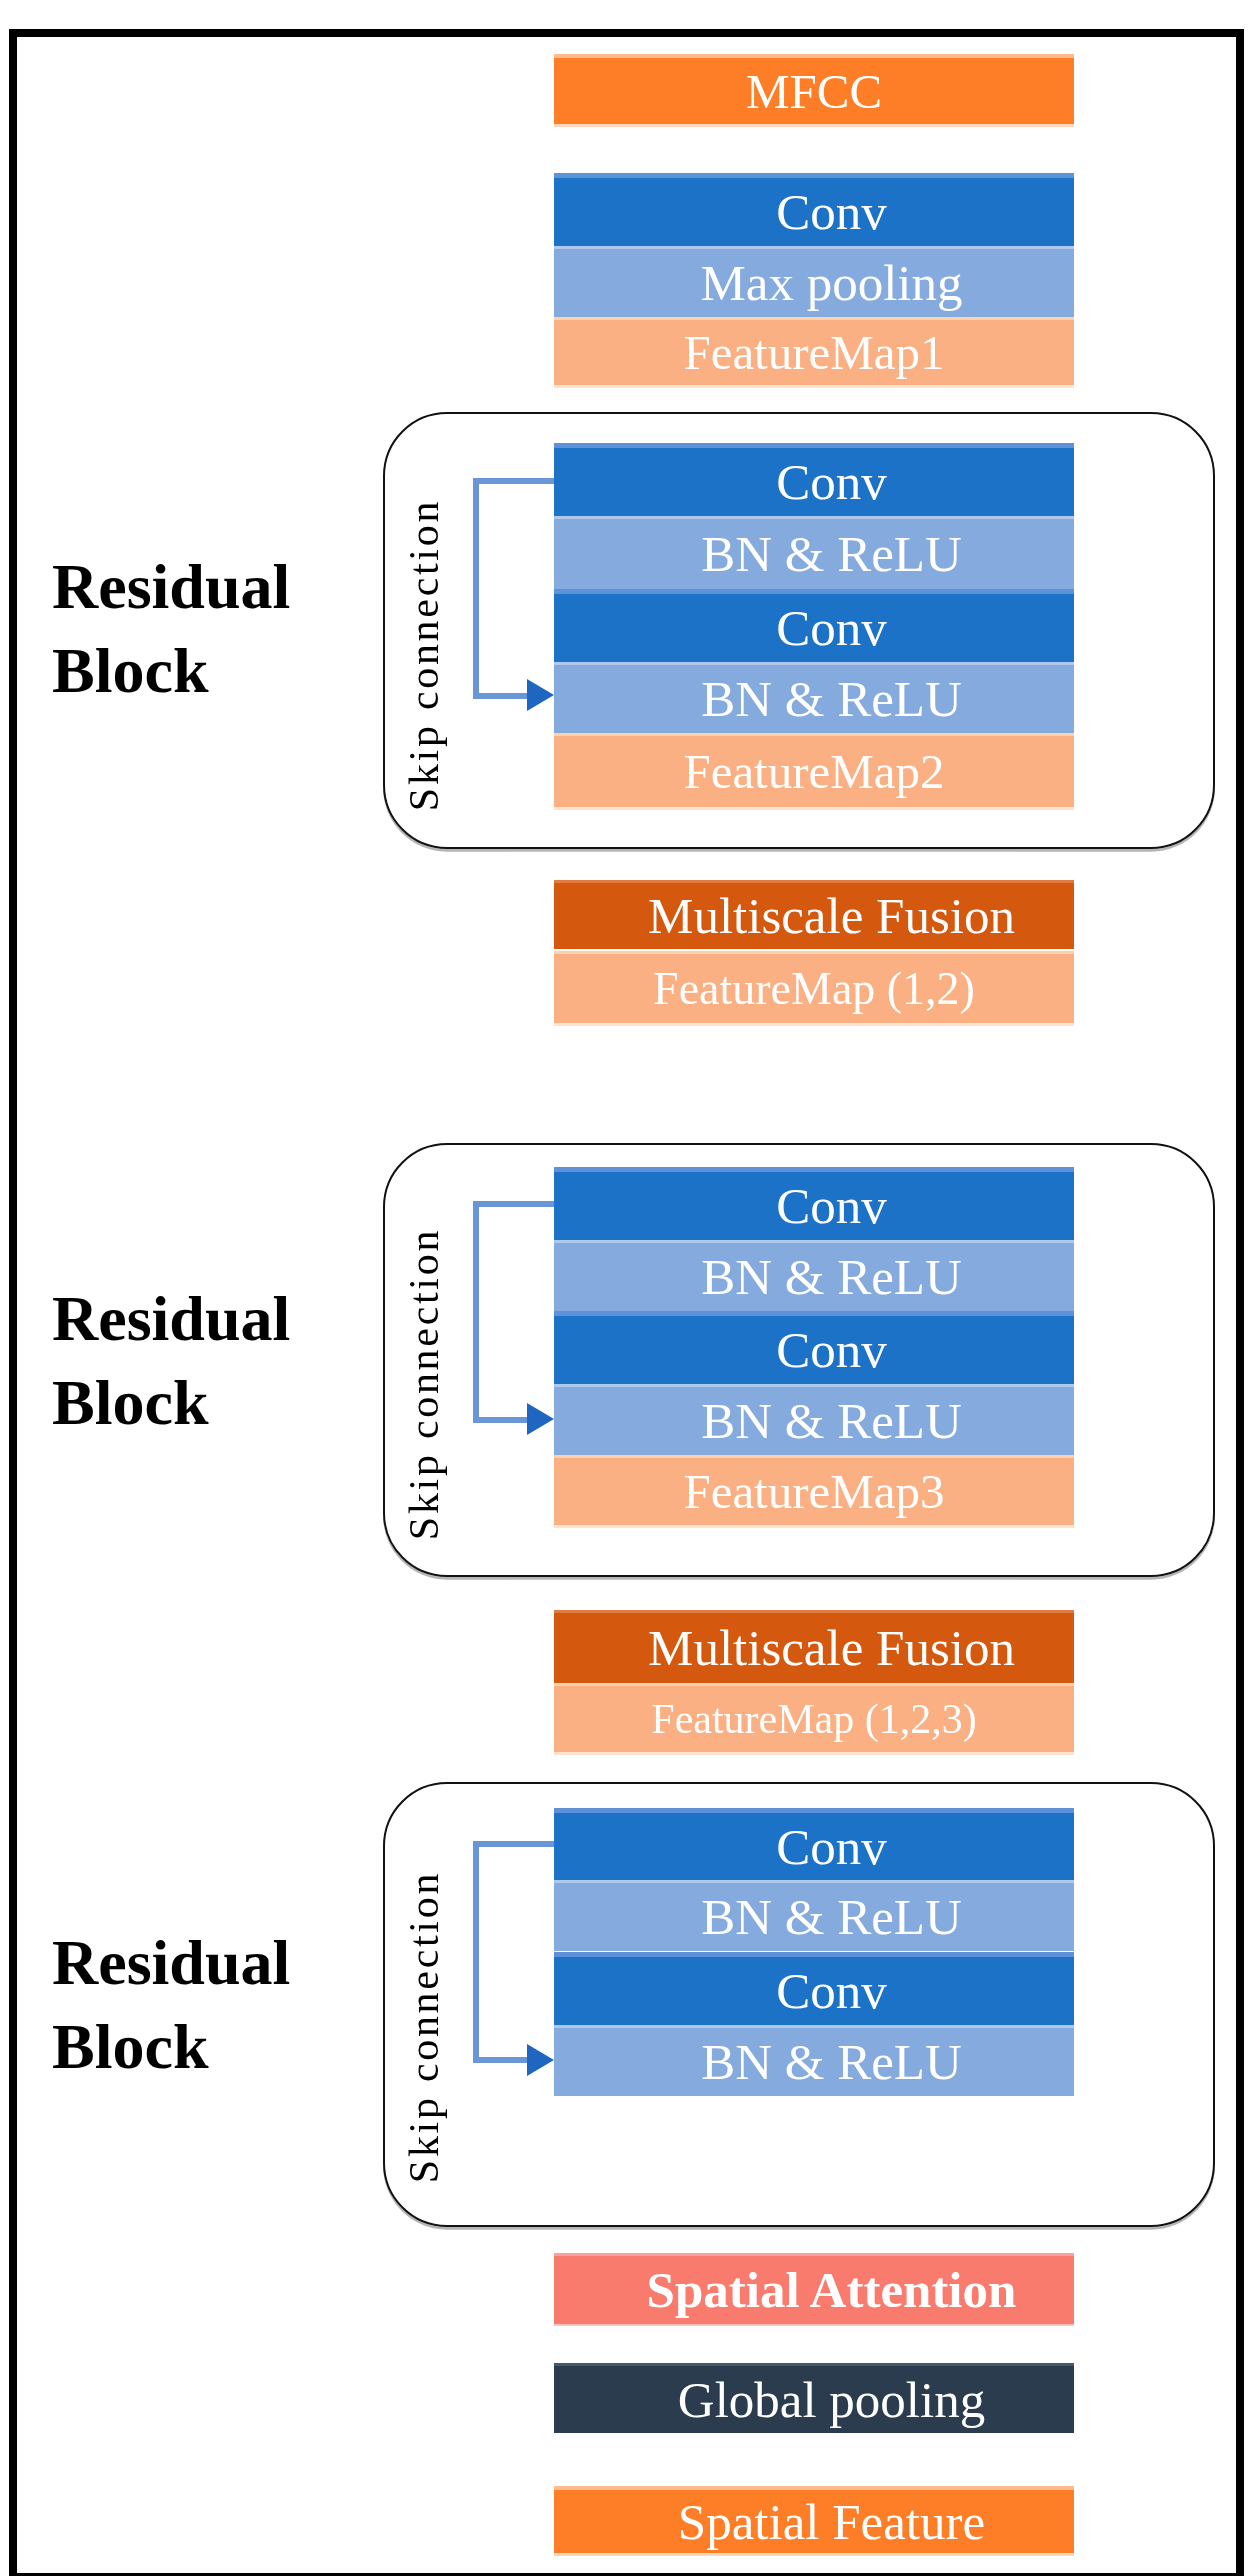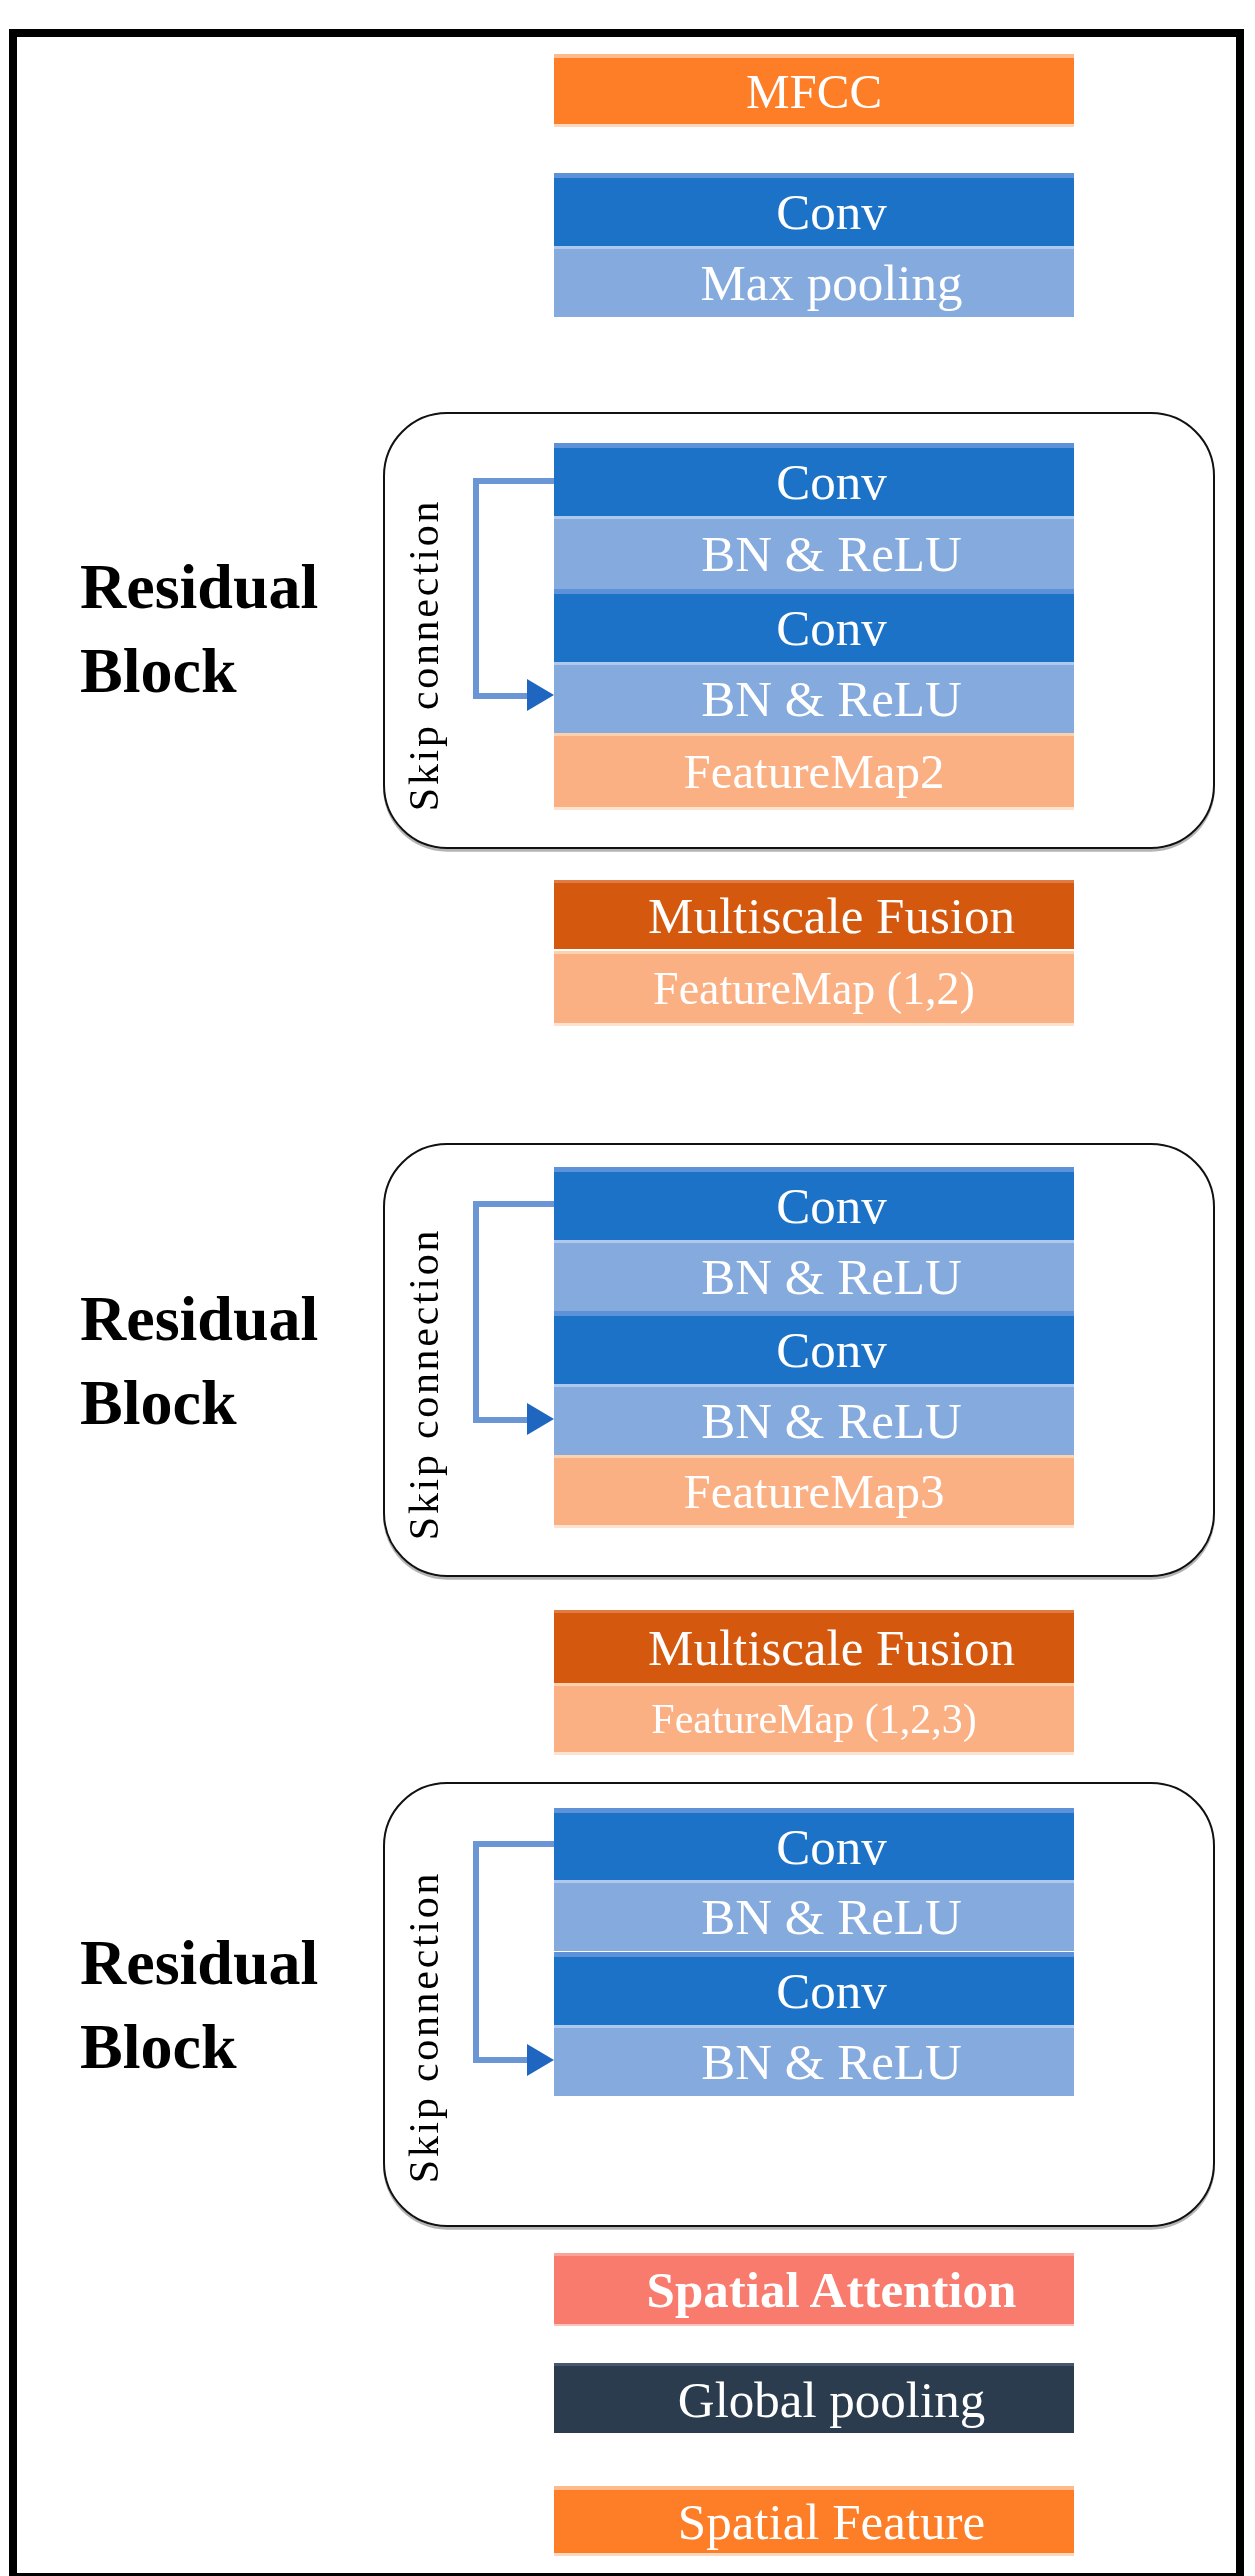--- a/index.html
+++ b/index.html
@@ -22,21 +22,21 @@
   
   .res-rect{position:absolute;left:383px;width:832px;box-sizing:border-box;
             border:2.7px solid #111;border-radius:64px;
             box-shadow:0 2.7px 0 rgba(140,140,140,.65);}
   
   .skip-anchor{position:absolute;width:0;height:0;}
   .skip-anchor > span{position:absolute;transform:translate(-50%,-50%) rotate(-90deg);
             white-space:nowrap;font-size:42px;letter-spacing:2.7px;color:#000;}
   
   .res-label{position:absolute;left:52px;color:#000;font-weight:bold;
-             font-size:64px;line-height:84px;margin-left:28px;}
+             font-size:64px;line-height:84px;}
   
   .skip-v{position:absolute;width:5.5px;background:#6B96D6;}
   .skip-h{position:absolute;height:5.5px;background:#6B96D6;}
   .skip-arrow{position:absolute;width:0;height:0;
               border-left:27px solid #1E66C0;
               border-top:16.4px solid transparent;
               border-bottom:16.4px solid transparent;}
 </style>
 </head>
 <body>
@@ -47,20 +47,23 @@
 
   <div class="bx c-orange t54" style="top:38px;height:73px;">
       <span>MFCC</span>
     </div>
 
   <div class="bx c-blue t56" style="top:157px;height:73px;">
       <span>Conv</span>
     </div>
   <div class="bx c-lblue t56" style="top:230px;height:71px;">
       <span>Max pooling</span>
+    </div>
+  <div class="bx c-lorange t54" style="top:301px;height:71px;">
+      <span>FeatureMap1</span>
     </div>
 
   <div class="res-rect" style="top:396px;height:437px;"></div>
   <div class="res-label" style="top:529px;">
     <div>Residual</div>
     <div>Block</div>
   </div>
   <div class="skip-anchor" style="left:424px;top:639px;">
     <span>Skip connection</span>
   </div>

